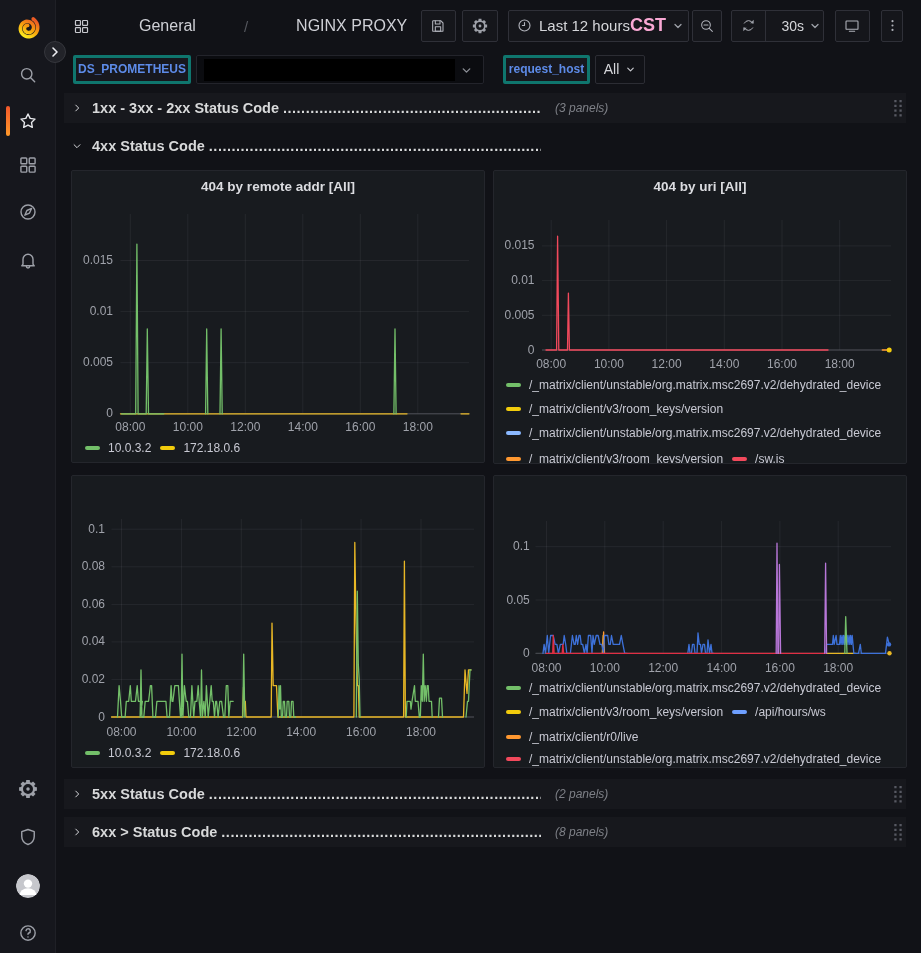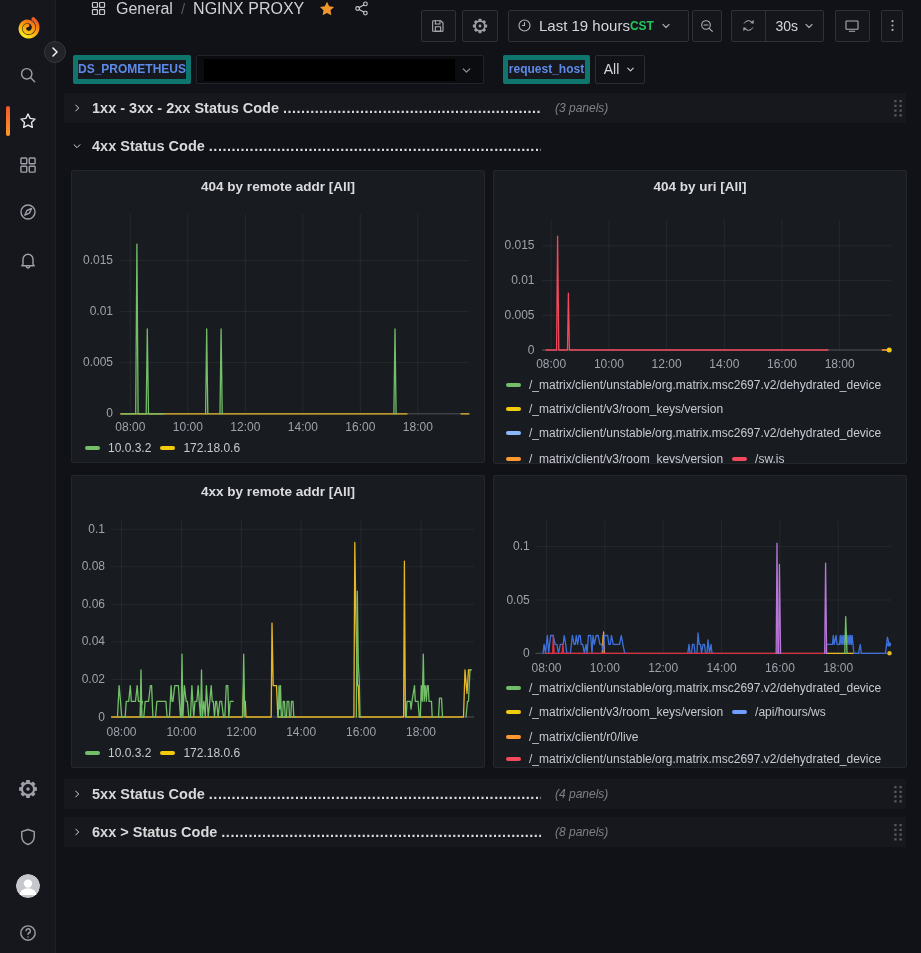--- a/index.html
+++ b/index.html
@@ -1,30 +1,30 @@
 <!DOCTYPE html>
 <html><head><meta charset="utf-8"><style>
 * { margin:0; padding:0; box-sizing:border-box; }
 html,body { width:921px; height:953px; background:#111217; font-family:"Liberation Sans",sans-serif; overflow:hidden; position:relative; }
 .sidebar { position:absolute; left:0; top:0; width:56px; height:953px; background:#16171D; border-right:1px solid #1F2026; z-index:5; }
 .sideitem { position:absolute; left:0; width:56px; display:flex; justify-content:center; }
 .activebar { position:absolute; left:6px; top:106px; width:4px; height:30px; border-radius:2px; background:linear-gradient(#F2572A,#FF9A2A); }
 .avatar { width:24px; height:24px; border-radius:50%; overflow:hidden; }
 .expandbtn { position:absolute; left:43.5px; top:41px; width:22px; height:22px; border-radius:50%; background:#222329; border:1px solid #36373D; display:flex; align-items:center; justify-content:center; z-index:9; }
 .topbar { position:absolute; left:56px; top:0; width:865px; height:52px; background:#111217; }
-.crumb { position:absolute; left:34px; top:0; height:52px; display:flex; align-items:flex-start; }
+.crumb { position:absolute; left:17px; top:0; height:52px; display:flex; align-items:center;gap:40px; }
 .crumbtxt { color:#CFD0D6; font-size:16px; margin-left:9px; }
 .crumbsep { color:#55575E; font-size:15px; margin:0 8px; }
 .crumbtxt2 { color:#CFD0D6; font-size:16px; }
 .tbtn { position:absolute; top:10px; height:31.5px; background:#15161B; border:1px solid #2F3038; border-radius:2px; display:flex; align-items:center; justify-content:center; }
 .tbtxt { color:#D5D6DA; font-size:14px; }
-.cst { color:#22c55e; font-size:12px; font-weight:700; }
+.cst { color:#f9a8d4; font-size:18px; font-weight:700; }
 .tbdiv { width:1px; height:31.5px; background:#2F3038; margin-left:9px; }
 .submenu { position:absolute; left:56px; top:52px; width:865px; height:36px; }
-.chip { position:absolute; top:2.5px; height:29.5px; background:#17181E; border:5px solid #0f766e; border-radius:2px; color:#5D8BE8; font-size:12px; font-weight:700; display:flex; align-items:center; justify-content:center; }
+.chip { position:absolute; top:2.5px; height:29.5px; background:#17181E; border:3px solid #0f766e; border-radius:2px; color:#5D8BE8; font-size:12px; font-weight:700; display:flex; align-items:center; justify-content:center; }
 .varinput { position:absolute; left:140px; top:2.5px; width:288px; height:29.5px; background:#0B0C10; border:1px solid #23242B; border-radius:2px; }
 .blackbox { position:absolute; left:7px; top:3.5px; width:251px; height:22px; background:#000; }
 .inpcaret { position:absolute; right:10px; top:7px; }
 .alldd { position:absolute; left:539px; top:2.5px; width:50px; height:29.5px; border:1px solid #2C2D34; border-radius:2px; color:#D5D6DA; font-size:14px; font-weight:500; display:flex; align-items:center; justify-content:center; background:#111217; }
 .rowhdr { position:absolute; left:64px; width:842px; height:30px; display:flex; align-items:center; }
 .rowbg { background:#17181D; }
 .rowch { width:14px; margin-left:8px; display:inline-flex; }
 .rowtitle { color:#D8D9DA; font-size:14.5px; font-weight:700; white-space:nowrap; overflow:hidden; width:449px; margin-left:6px; }
 .rowdots { font-weight:700; letter-spacing:0.5px; }
 .pcount { color:#7E8087; font-size:12px; font-style:italic; margin-left:14px; white-space:nowrap; }
@@ -72,21 +72,21 @@
       <svg class="" style="color:#9DA0A8;stroke:#B0B2BA;stroke-width:1.6" width="16" height="16" viewBox="0 0 24 24" fill="none" stroke="#9DA0A8" stroke-width="1.7" stroke-linecap="round" stroke-linejoin="round">
         <path d="M9.63 3.84 L9.87 1.31 L14.13 1.31 L14.37 3.84 L15.25 4.15 L16.09 4.55 L18.06 2.94 L21.06 5.94 L19.45 7.91 L19.85 8.75 L20.16 9.63 L22.69 9.87 L22.69 14.13 L20.16 14.37 L19.85 15.25 L19.45 16.09 L21.06 18.06 L18.06 21.06 L16.09 19.45 L15.25 19.85 L14.37 20.16 L14.13 22.69 L9.87 22.69 L9.63 20.16 L8.75 19.85 L7.91 19.45 L5.94 21.06 L2.94 18.06 L4.55 16.09 L4.15 15.25 L3.84 14.37 L1.31 14.13 L1.31 9.87 L3.84 9.63 L4.15 8.75 L4.55 7.91 L2.94 5.94 L5.94 2.94 L7.91 4.55 L8.75 4.15 Z M18.00 12 A6.0 6.0 0 1 0 6.00 12 A6.0 6.0 0 1 0 18.00 12 Z" fill="currentColor" fill-rule="evenodd" stroke="none"></path>
         <circle cx="12" cy="12" r="2.1" fill="currentColor" stroke="none"></circle>
       </svg>
     </div>
     <div class="tbtn" style="left:452px;width:181px;justify-content:flex-start;padding-left:8px">
       <svg class="" style="color:#9DA0A8;stroke:#B0B2BA;stroke-width:1.8" width="15" height="15" viewBox="0 0 24 24" fill="none" stroke="#9DA0A8" stroke-width="1.7" stroke-linecap="round" stroke-linejoin="round">
         <circle cx="12" cy="12" r="8.8"></circle>
         <path d="M12 7.2V12H8.6"></path>
       </svg>
-      <span class="tbtxt" style="margin-left:7px;font-size:15px">Last 19 hours</span>
+      <span class="tbtxt" style="margin-left:7px;font-size:15px">Last 12 hours</span>
       <span class="cst">CST</span>
       <span style="margin-left:6px;display:inline-flex">
         <svg width="12" height="12" viewBox="0 0 24 24" fill="none" stroke="#9DA0A8" stroke-width="2.6" stroke-linecap="round" stroke-linejoin="round">
           <path d="M6 9l6 6 6-6"></path>
         </svg>
       </span>
     </div>
     <div class="tbtn" style="left:636px;width:30px">
       <svg class="" style="color:#9DA0A8;stroke:#B0B2BA;stroke-width:1.6" width="16" height="16" viewBox="0 0 24 24" fill="none" stroke="#9DA0A8" stroke-width="1.7" stroke-linecap="round" stroke-linejoin="round">
         <circle cx="10.5" cy="10.5" r="6.5"></circle>
@@ -95,21 +95,21 @@
       </svg>
     </div>
     <div class="tbtn" style="left:674.5px;width:93px;justify-content:flex-start;padding-left:9px">
       <svg class="" style="color:#9DA0A8;stroke:#B0B2BA;stroke-width:1.6" width="15" height="15" viewBox="0 0 24 24" fill="none" stroke="#9DA0A8" stroke-width="1.7" stroke-linecap="round" stroke-linejoin="round">
         <path d="M18.9 8.4A7.7 7.7 0 0 0 5.3 8.2"></path>
         <path d="M5.1 15.6a7.7 7.7 0 0 0 13.6.2"></path>
         <path d="M20.3 2.8v5.6h-5.6z" fill="currentColor" stroke="none"></path>
         <path d="M3.7 21.2v-5.6h5.6z" fill="currentColor" stroke="none"></path>
       </svg>
       <span class="tbdiv"></span>
-      <span class="tbtxt" style="margin-left:10px">30s</span>
+      <span class="tbtxt" style="margin-left:16px">30s</span>
       <span style="margin-left:5px;display:inline-flex">
         <svg width="12" height="12" viewBox="0 0 24 24" fill="none" stroke="#9DA0A8" stroke-width="2.6" stroke-linecap="round" stroke-linejoin="round">
           <path d="M6 9l6 6 6-6"></path>
         </svg>
       </span>
     </div>
     <div class="tbtn" style="left:778.5px;width:35.5px">
       <svg class="" style="color:#9DA0A8;stroke:#B0B2BA;stroke-width:1.6" width="16" height="16" viewBox="0 0 24 24" fill="none" stroke="#9DA0A8" stroke-width="1.7" stroke-linecap="round" stroke-linejoin="round">
         <rect x="3" y="4.5" width="18" height="12.5" rx="1"></rect>
         <line x1="8" y1="20" x2="16" y2="20"></line>
@@ -165,21 +165,21 @@
     </span>
     <span class="rowtitle">4xx Status Code <span class="rowdots">......................................................................................................................................................</span></span>
   </div>
 <div class="rowhdr rowbg" style="top:779px">
     <span class="rowch">
       <svg width="10" height="10" viewBox="0 0 24 24" fill="none" stroke="#D5D6DA" stroke-width="2.4" stroke-linecap="round" stroke-linejoin="round">
         <path d="M9 5l7 7-7 7"></path>
       </svg>
     </span>
     <span class="rowtitle">5xx Status Code <span class="rowdots">......................................................................................................................................................</span></span>
-    <span class="pcount">(4 panels)</span>
+    <span class="pcount">(2 panels)</span>
     <span class="rowdrag"><svg width="8" height="17" viewBox="0 0 7.2 16.5">
         <rect x="0" y="0.0" width="2.2" height="2.2" fill="#575962"></rect>
         <rect x="5" y="0.0" width="2.2" height="2.2" fill="#575962"></rect>
         <rect x="0" y="4.6" width="2.2" height="2.2" fill="#575962"></rect>
         <rect x="5" y="4.6" width="2.2" height="2.2" fill="#575962"></rect>
         <rect x="0" y="9.2" width="2.2" height="2.2" fill="#575962"></rect>
         <rect x="5" y="9.2" width="2.2" height="2.2" fill="#575962"></rect>
         <rect x="0" y="13.799999999999999" width="2.2" height="2.2" fill="#575962"></rect>
         <rect x="5" y="13.799999999999999" width="2.2" height="2.2" fill="#575962"></rect>
       </svg></span>
@@ -282,21 +282,20 @@
       <span class="ltxt">/_matrix/client/unstable/org.matrix.msc2697.v2/dehydrated_device</span>
     </div>
     <div class="legrow" style="top:275.5px">
       <span class="ldash" style="background:#FF9830"></span>
       <span class="ltxt">/_matrix/client/v3/room_keys/version</span>
       <span class="ldash" style="background:#F2495C"></span>
       <span class="ltxt">/sw.js</span>
     </div>
   </div>
 <div class="panel" style="left:71px;top:475px;height:293px">
-    <div class="ptitle">4xx by remote addr [All]</div>
     <div class="psvg"><svg width="414" height="293" font-family="Liberation Sans, sans-serif">
         <line x1="39.5" y1="241.0" x2="402.0" y2="241.0" stroke="rgba(204,204,220,0.075)" stroke-width="1"></line>
         <line x1="39.5" y1="203.4" x2="402.0" y2="203.4" stroke="rgba(204,204,220,0.075)" stroke-width="1"></line>
         <line x1="39.5" y1="165.9" x2="402.0" y2="165.9" stroke="rgba(204,204,220,0.075)" stroke-width="1"></line>
         <line x1="39.5" y1="128.4" x2="402.0" y2="128.4" stroke="rgba(204,204,220,0.075)" stroke-width="1"></line>
         <line x1="39.5" y1="90.8" x2="402.0" y2="90.8" stroke="rgba(204,204,220,0.075)" stroke-width="1"></line>
         <line x1="39.5" y1="53.2" x2="402.0" y2="53.2" stroke="rgba(204,204,220,0.075)" stroke-width="1"></line>
         <line x1="49.5" y1="43" x2="49.5" y2="241.0" stroke="rgba(204,204,220,0.075)" stroke-width="1"></line>
         <line x1="109.4" y1="43" x2="109.4" y2="241.0" stroke="rgba(204,204,220,0.075)" stroke-width="1"></line>
         <line x1="169.3" y1="43" x2="169.3" y2="241.0" stroke="rgba(204,204,220,0.075)" stroke-width="1"></line>

